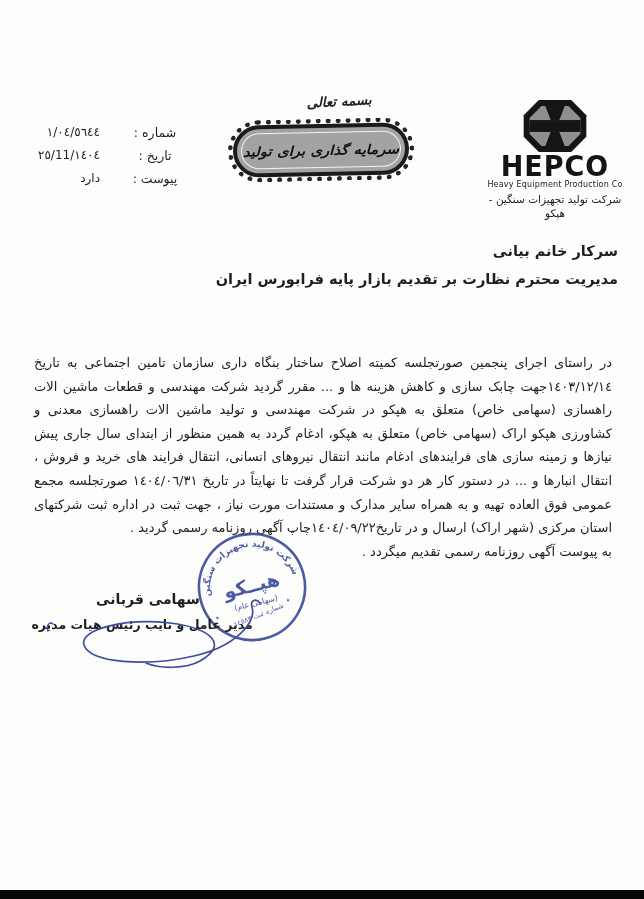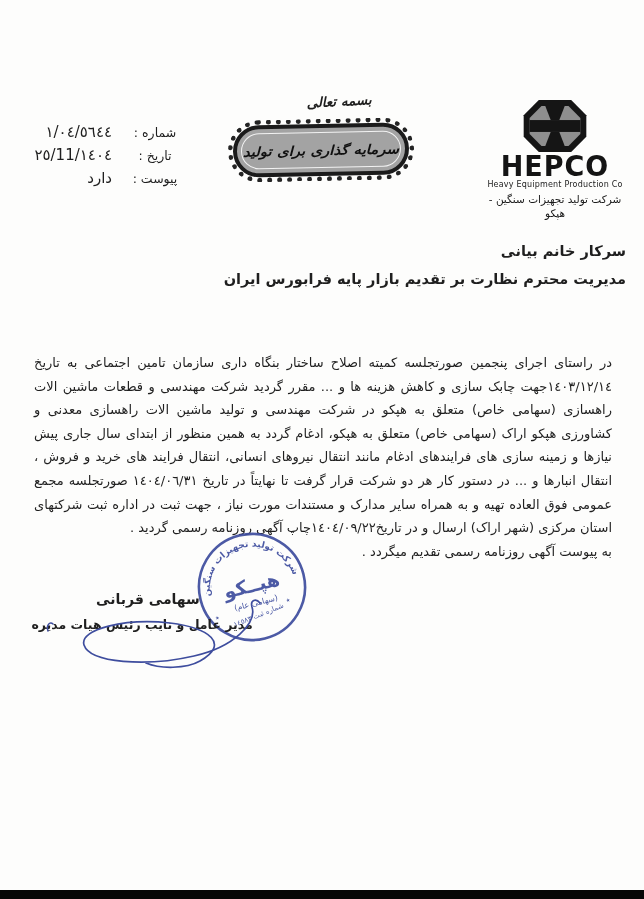--- a/index.html
+++ b/index.html
@@ -5,21 +5,21 @@
   html,body{margin:0;padding:0;background:#e8e8e8;}
   .page{
     position:relative;width:644px;height:899px;background:#fdfdfc;
     margin:0 auto;overflow:hidden;direction:rtl;
     font-family:"DejaVu Sans",sans-serif;color:var(--ink,#1f1f1f);
   }
   
   .meta{position:absolute;right:462px;left:28px;top:121px;font-size:12.5px;}
   .meta-row{display:flex;direction:rtl;line-height:23px;}
   .meta-row .ml{width:54px;text-align:center;flex:none;}
-  .meta-row .mv{margin-right:16px;font-size:15px;letter-spacing:.5px;}
+  .meta-row .mv{margin-right:28px;font-size:12px;letter-spacing:.5px;}
   
   .bismillah{
     position:absolute;left:296px;top:93px;width:86px;text-align:center;
     font-family:"DejaVu Serif",serif;font-style:italic;font-weight:bold;
     font-size:13.5px;transform:rotate(-3deg);
   }
   
   .badge{
     position:absolute;left:233px;top:124px;width:176px;height:52px;
     background:var(--badge-gray,#a3a3a3);border:4px solid #1b1b1b;border-radius:30px;
@@ -40,21 +40,21 @@
   
   .logo{position:absolute;left:486px;top:99px;width:138px;text-align:center;direction:ltr;}
   .logo-mark{display:block;margin:0 auto;}
   .logo-brand{
     font-weight:bold;font-size:27px;letter-spacing:1px;line-height:26px;
     color:#141414;transform:scaleY(1.05);margin-top:1px;
   }
   .logo-sub-en{font-size:8px;font-weight:normal;color:#222;line-height:10px;letter-spacing:.2px;}
   .logo-sub-fa{font-size:10.5px;font-weight:normal;color:#1a1a1a;line-height:14px;margin-top:2px;direction:rtl;}
   
-  .recipient{position:absolute;right:18px;top:237px;text-align:right;font-weight:bold;font-size:14.5px;line-height:28px;}
+  .recipient{position:absolute;right:26px;top:237px;text-align:right;font-weight:bold;font-size:14.5px;line-height:28px;}
   
   .body-text{position:absolute;right:32px;left:34px;top:315px;font-size:13px;line-height:23.6px;}
   .salutation{text-align:right;}
   .paragraph{text-align:justify;text-align-last:right;margin-top:36px;}
   .closing{text-align:right;}
   
   .stamp{
     position:absolute;left:196px;top:531px;width:112px;height:112px;
     color:var(--stamp-blue,#3e4d9e);transform:rotate(-14deg);opacity:.92;
   }

